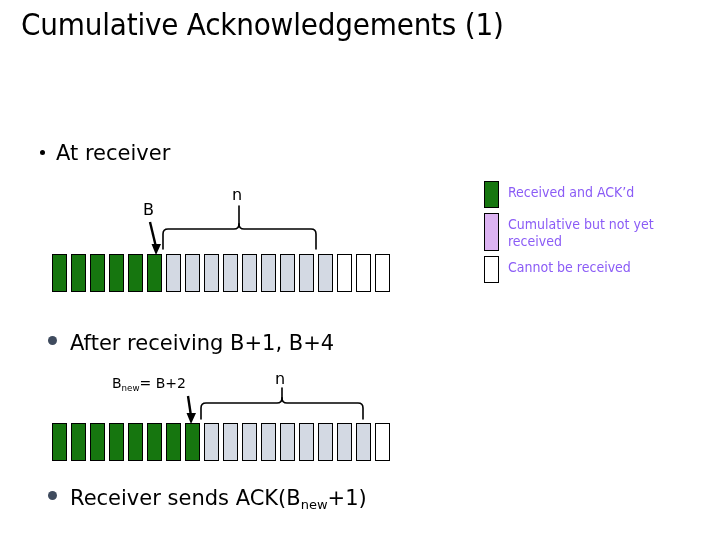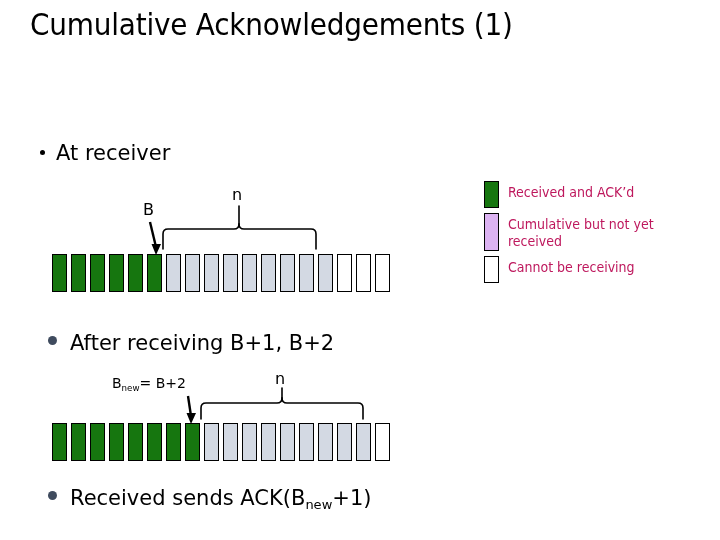--- a/index.html
+++ b/index.html
@@ -12,21 +12,21 @@
     height: 540px;
     position: relative;
     overflow: hidden;
     font-family: "DejaVu Sans", "Liberation Sans", sans-serif;
     color: #000000;
   }
 
   
   .slide-title {
     position: absolute;
-    left: 30px;
+    left: 21px;
     top: 2px;
     width: 660px;
     font-size: 31px;
     line-height: 44px;
     font-family: "DejaVu Sans Condensed", "DejaVu Sans", "Liberation Sans", sans-serif;
     font-stretch: condensed;
     font-weight: 400;
     letter-spacing: -0.2px;
     color: #000000;
     white-space: nowrap;
@@ -143,21 +143,21 @@
     margin-right: 9px;
   }
   .legend-swatch.green  { background: #16760f; }
   .legend-swatch.accept { background: #dcb3f2; }
   .legend-swatch.none   { background: #ffffff; }
   .legend-label {
     font-family: "DejaVu Sans Condensed", "DejaVu Sans", "Liberation Sans", sans-serif;
     font-stretch: condensed;
     font-size: 14px;
     line-height: 17px;
-    color: #be185d;
+    color: #8b5cf6;
     padding-top: 3px;
   }
   #legend-item-accept .legend-swatch { height: 38px; }
   #legend-item-accept .legend-label { max-width: 150px; }
 </style>
 </head>
 <body>
 
 <div class="slide-title">Cumulative Acknowledgements (1)</div>
 
@@ -186,21 +186,21 @@
     <div class="cell none"></div>
     <div class="cell none"></div>
   </div>
 
 <div class="ann-label" id="label-b">B</div>
 
 <div class="ann-label" id="label-n-one">n</div>
 
 <div class="bullet-row" id="bullet-after-receiving">
   <span class="bullet-glyph bullet-dot-big"></span>
-  <span class="bullet-text">After receiving B+1, B+2</span>
+  <span class="bullet-text">After receiving B+1, B+4</span>
 </div>
 
 <div class="ann-label" id="label-bnew"><span>B</span><span class="sub">new</span><span>= B+2</span></div>
 
 <div class="ann-label" id="label-n-two">n</div>
 
 <div class="strip" id="strip-two">
     <div class="cell green"></div>
     <div class="cell green"></div>
     <div class="cell green"></div>
@@ -216,21 +216,21 @@
     <div class="cell accept"></div>
     <div class="cell accept"></div>
     <div class="cell accept"></div>
     <div class="cell accept"></div>
     <div class="cell accept"></div>
     <div class="cell none"></div>
   </div>
 
 <div class="bullet-row" id="bullet-receiver-sends">
   <span class="bullet-glyph bullet-dot-big"></span>
-  <span class="bullet-text"><span>Received sends ACK(B</span><span class="sub">new</span><span>+1)</span></span>
+  <span class="bullet-text"><span>Receiver sends ACK(B</span><span class="sub">new</span><span>+1)</span></span>
 </div>
 
 <svg id="annotations" viewBox="0 0 720 540">
 
   <g>
     <line x1="150" y1="222" x2="156" y2="247" stroke="#000000" stroke-width="2.4"></line>
     <polygon points="156,255 151.5,244 161,244" fill="#000000"></polygon>
   </g>
 
   <g fill="none" stroke="#000000" stroke-width="1.6" stroke-linecap="round" stroke-linejoin="round">
@@ -258,16 +258,16 @@
     <span class="legend-label">Received and ACK’d</span>
   </div>
 
   <div class="legend-item" id="legend-item-accept">
     <span class="legend-swatch accept"></span>
     <span class="legend-label">Cumulative but not yet received</span>
   </div>
 
   <div class="legend-item" id="legend-item-none">
     <span class="legend-swatch none"></span>
-    <span class="legend-label">Cannot be receiving</span>
+    <span class="legend-label">Cannot be received</span>
   </div>
 
 </div>
 
 </body></html>

